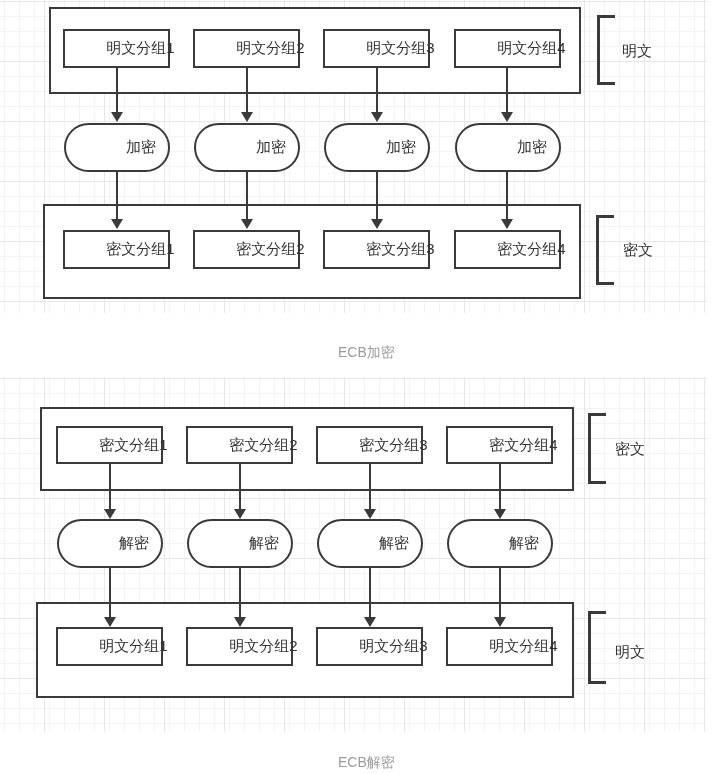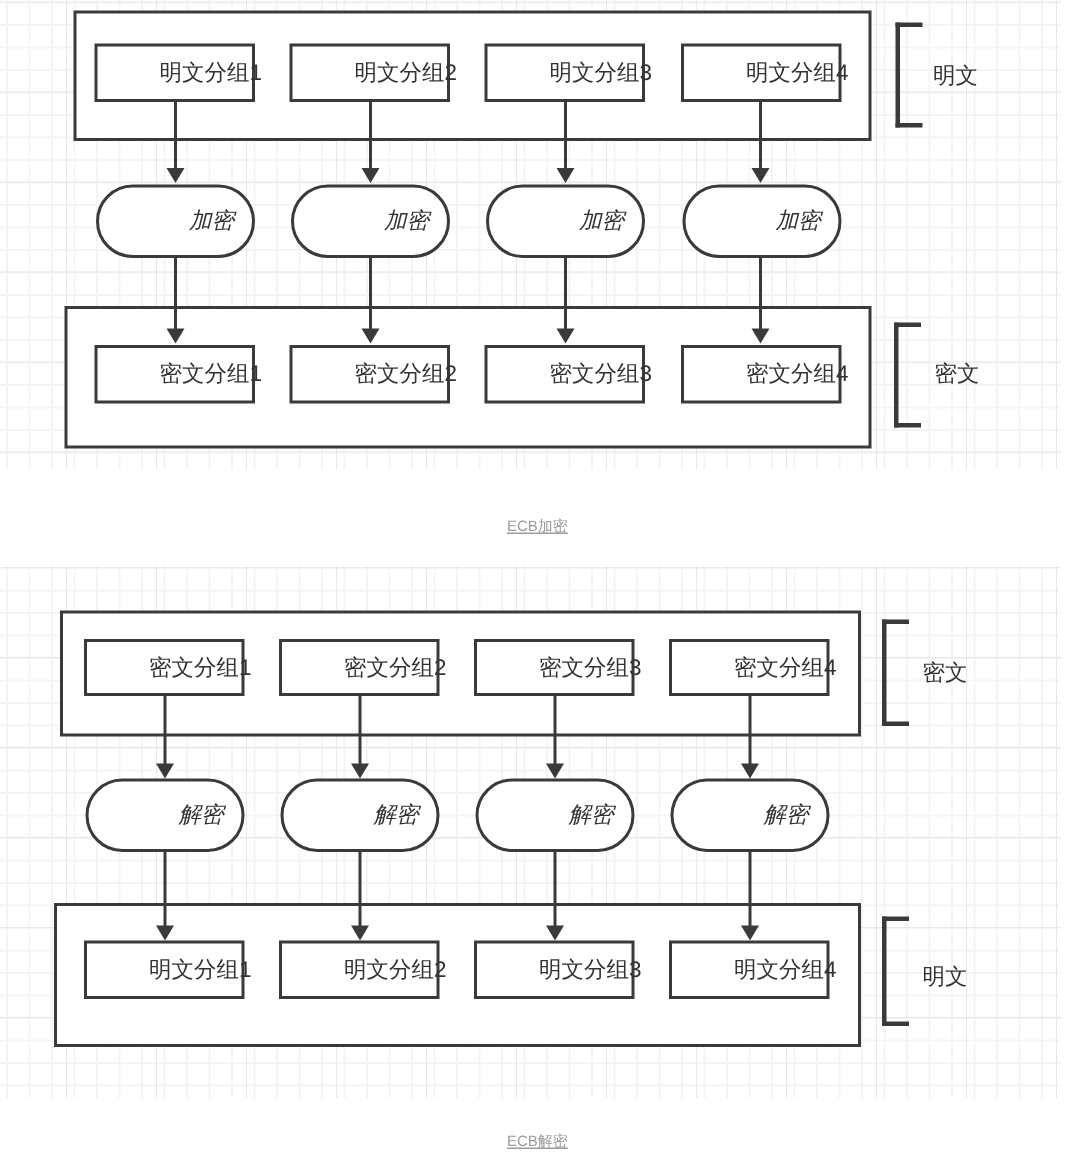--- a/index.html
+++ b/index.html
@@ -25,43 +25,43 @@
   .rect {
     position:absolute; background:#ffffff;
     border:2px solid #3a3a3a;
   }
   .blk {
     position:absolute; background:#ffffff;
     border:2px solid #3a3a3a;
     display:flex; align-items:center; justify-content:center;
     font-size:15px; color:#333333; white-space:nowrap;padding-left:48px;
   }
-  .stadium { border-radius:25px;font-style:italic; }
+  .stadium { border-radius:25px; }
   .arrow { position:absolute; width:12px; }
   .arrow .shaft {
     position:absolute; left:5px; top:0; width:2px;
     height:calc(100% - 9px); background:#3a3a3a;
   }
   .arrow .head {
     position:absolute; left:0; bottom:0; width:0; height:0;
     border-left:6px solid transparent; border-right:6px solid transparent;
     border-top:10px solid #3a3a3a;
   }
   .bracket {
     position:absolute; width:18px;
     border:3px solid #3a3a3a; border-right:none;
     background:transparent;
   }
   .blabel {
     position:absolute; font-size:15px; color:#333333;
     white-space:nowrap; line-height:20px;
   }
   .caption {
-    position:absolute; font-size:10px; color:#9b9b9b;
-    white-space:nowrap; line-height:16px;text-decoration:underline;
+    position:absolute; font-size:14px; color:#9b9b9b;
+    white-space:nowrap; line-height:16px;
   }
 </style>
 </head>
 <body>
 
 <section class="canvas" id="canvas-encrypt">
 
   <div class="rect" style="left:49px;top:7px;width:532px;height:87px;"></div>
 
   <div class="blk" style="left:63px;top:29px;width:107px;height:39px;">明文分组1</div>

